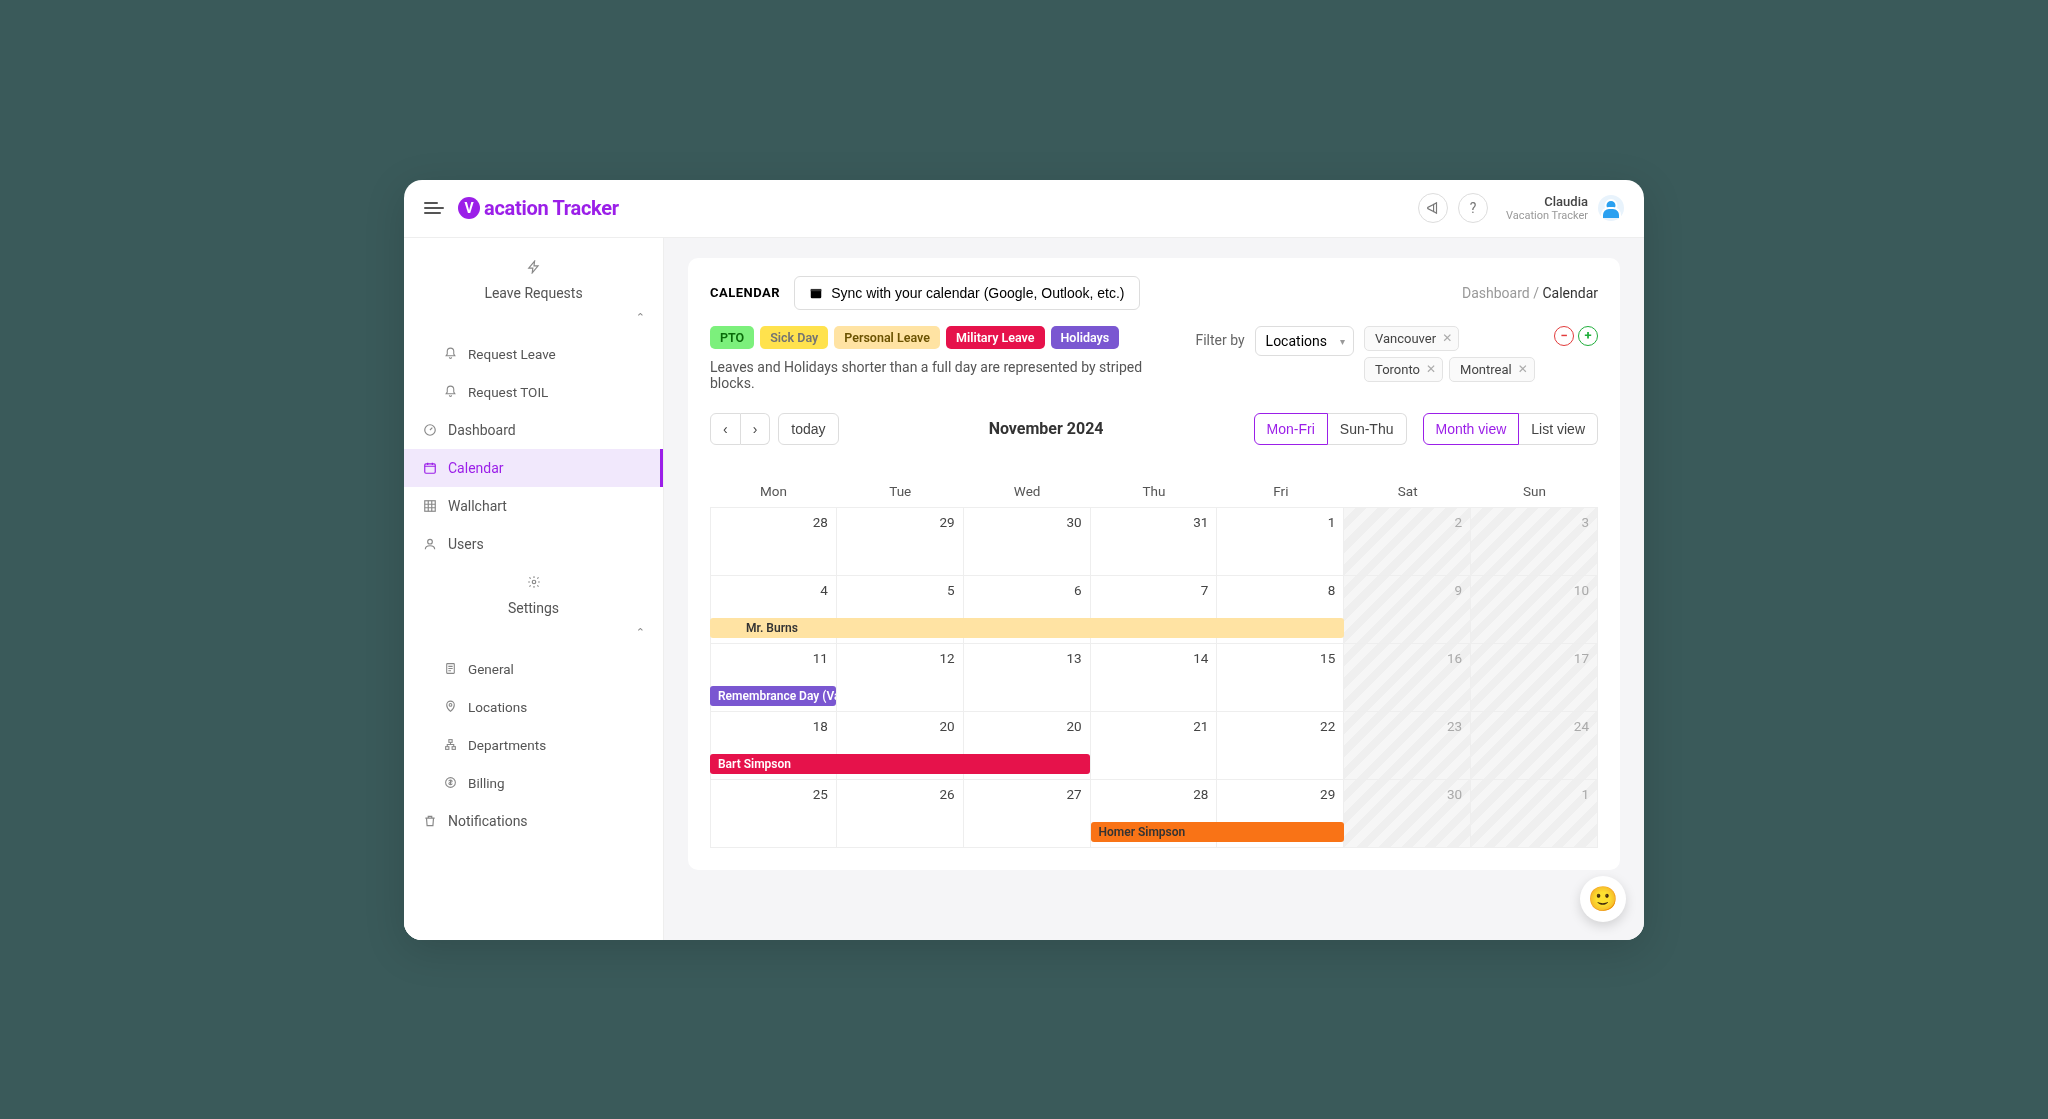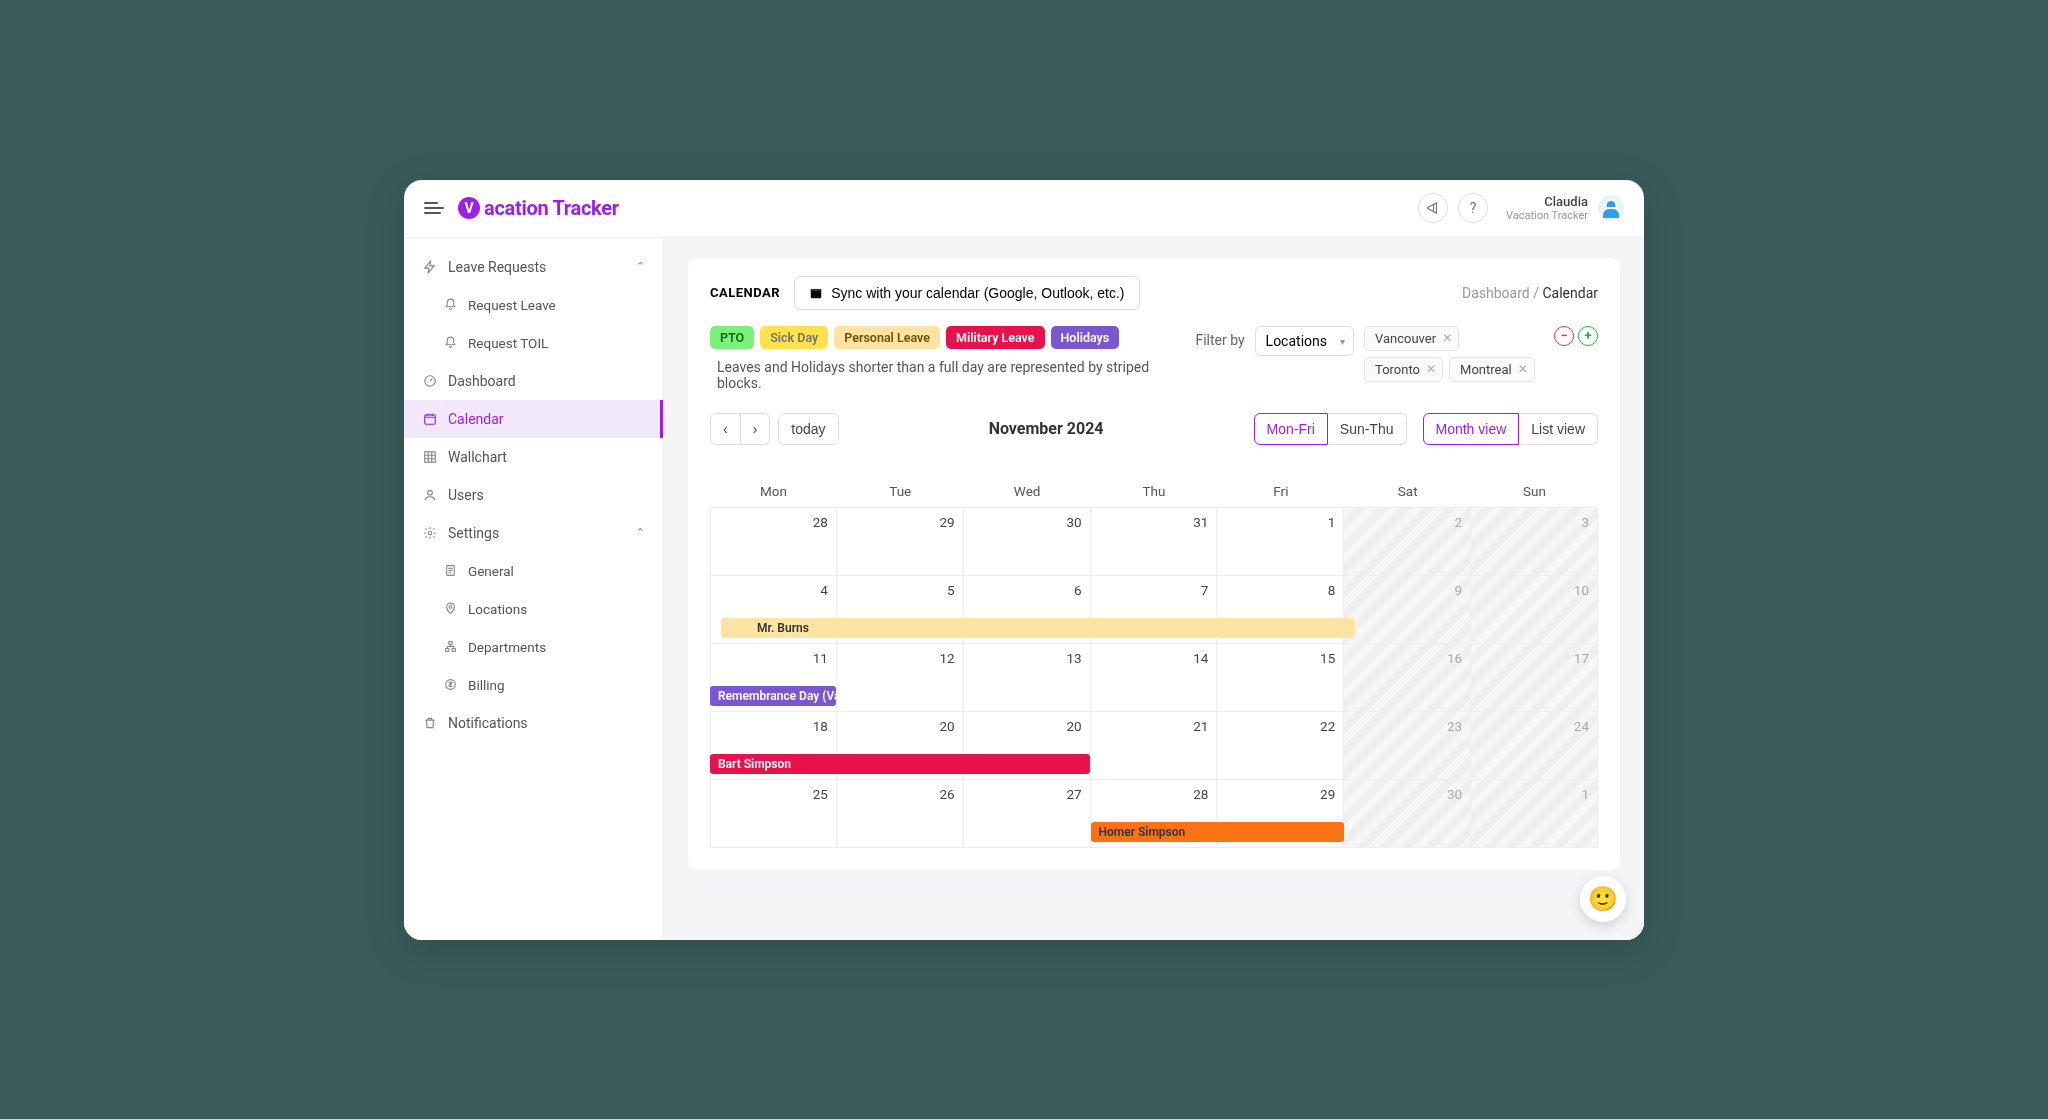--- a/index.html
+++ b/index.html
@@ -77,21 +77,21 @@
     width: 260px; background:#fff; border-right:1px solid #eee;
     overflow-y:auto; padding: 10px 0;
   }
   .sb-item, .sb-sub {
     display:flex; align-items:center; gap:10px;
     padding: 11px 18px; font-size:14px; color:#555; cursor:pointer;
   }
   .sb-item .ic, .sb-sub .ic {
     width:16px; height:16px; display:flex; align-items:center; justify-content:center; color:#888;
   }
-  .sb-item.has-caret { justify-content: space-between; }
+  .sb-item.has-caret { justify-content: space-between; flex-direction: column; }
   .caret { margin-left:auto; color:#888; font-size:11px; }
   .sb-sub { padding-left: 38px; font-size:13.5px; }
   .sb-item.active {
     background:#f1e8fc; color:#9b1fe8; border-right:3px solid #9b1fe8;
   }
   .sb-item.active .ic { color:#9b1fe8; }
   
   .main {
     flex:1; padding: 20px 24px; overflow: auto;
   }
@@ -108,21 +108,21 @@
   .breadcrumb .cur { color:#333; }
   
   .legend-row { display:flex; align-items:flex-start; gap:18px; margin-top:16px; }
   .legend-tags { display:flex; gap:6px; flex-wrap:wrap; }
   .tag { font-size:12.5px; font-weight:600; padding:4px 10px; border-radius:5px; }
   .tag.pto { background:#7cf07c; color:#0a6a0a; }
   .tag.sick { background:#ffe24d; color:#737373; }
   .tag.personal { background:#ffe3a3; color:#6b5200; }
   .tag.military { background:#e6124b; color:#fff; }
   .tag.holidays { background:#7a57d1; color:#fff; }
-  .legend-note { font-size:14px; color:#555; margin-top:10px; max-width:460px;margin-left:7px; }
+  .legend-note { font-size:14px; color:#555; margin-top:10px; max-width:460px; }
   .filters { margin-left:auto; display:flex; align-items:flex-start; gap:10px; }
   .filter-label { font-size:14px; color:#666; padding-top:6px; }
   .loc-select {
     border:1px solid #ddd; border-radius:6px; padding:6px 26px 6px 10px; font-size:14px;
     background:#fff; cursor:pointer; position:relative;
   }
   .loc-select .dd { position:absolute; right:8px; top:50%; transform:translateY(-50%); color:#999; font-size:10px; }
   .chips { display:flex; flex-wrap:wrap; gap:6px; max-width:180px; }
   .chip {
     border:1px solid #e3e3e3; border-radius:5px; padding:4px 6px 4px 10px;
@@ -440,21 +440,21 @@
           </div>
 
           <div class="cal-row">
             <div class="cell">4</div>
             <div class="cell">5</div>
             <div class="cell">6</div>
             <div class="cell">7</div>
             <div class="cell">8</div>
             <div class="cell wk">9</div>
             <div class="cell wk">10</div>
-            <div class="event ev-personal" style="left:11px; width:71.4%;padding-left:36px;">Mr. Burns</div>
+            <div class="event ev-personal" style="left:0; width:71.4%;padding-left:36px;">Mr. Burns</div>
           </div>
 
           <div class="cal-row">
             <div class="cell">11</div>
             <div class="cell">12</div>
             <div class="cell">13</div>
             <div class="cell">14</div>
             <div class="cell">15</div>
             <div class="cell wk">16</div>
             <div class="cell wk">17</div>

